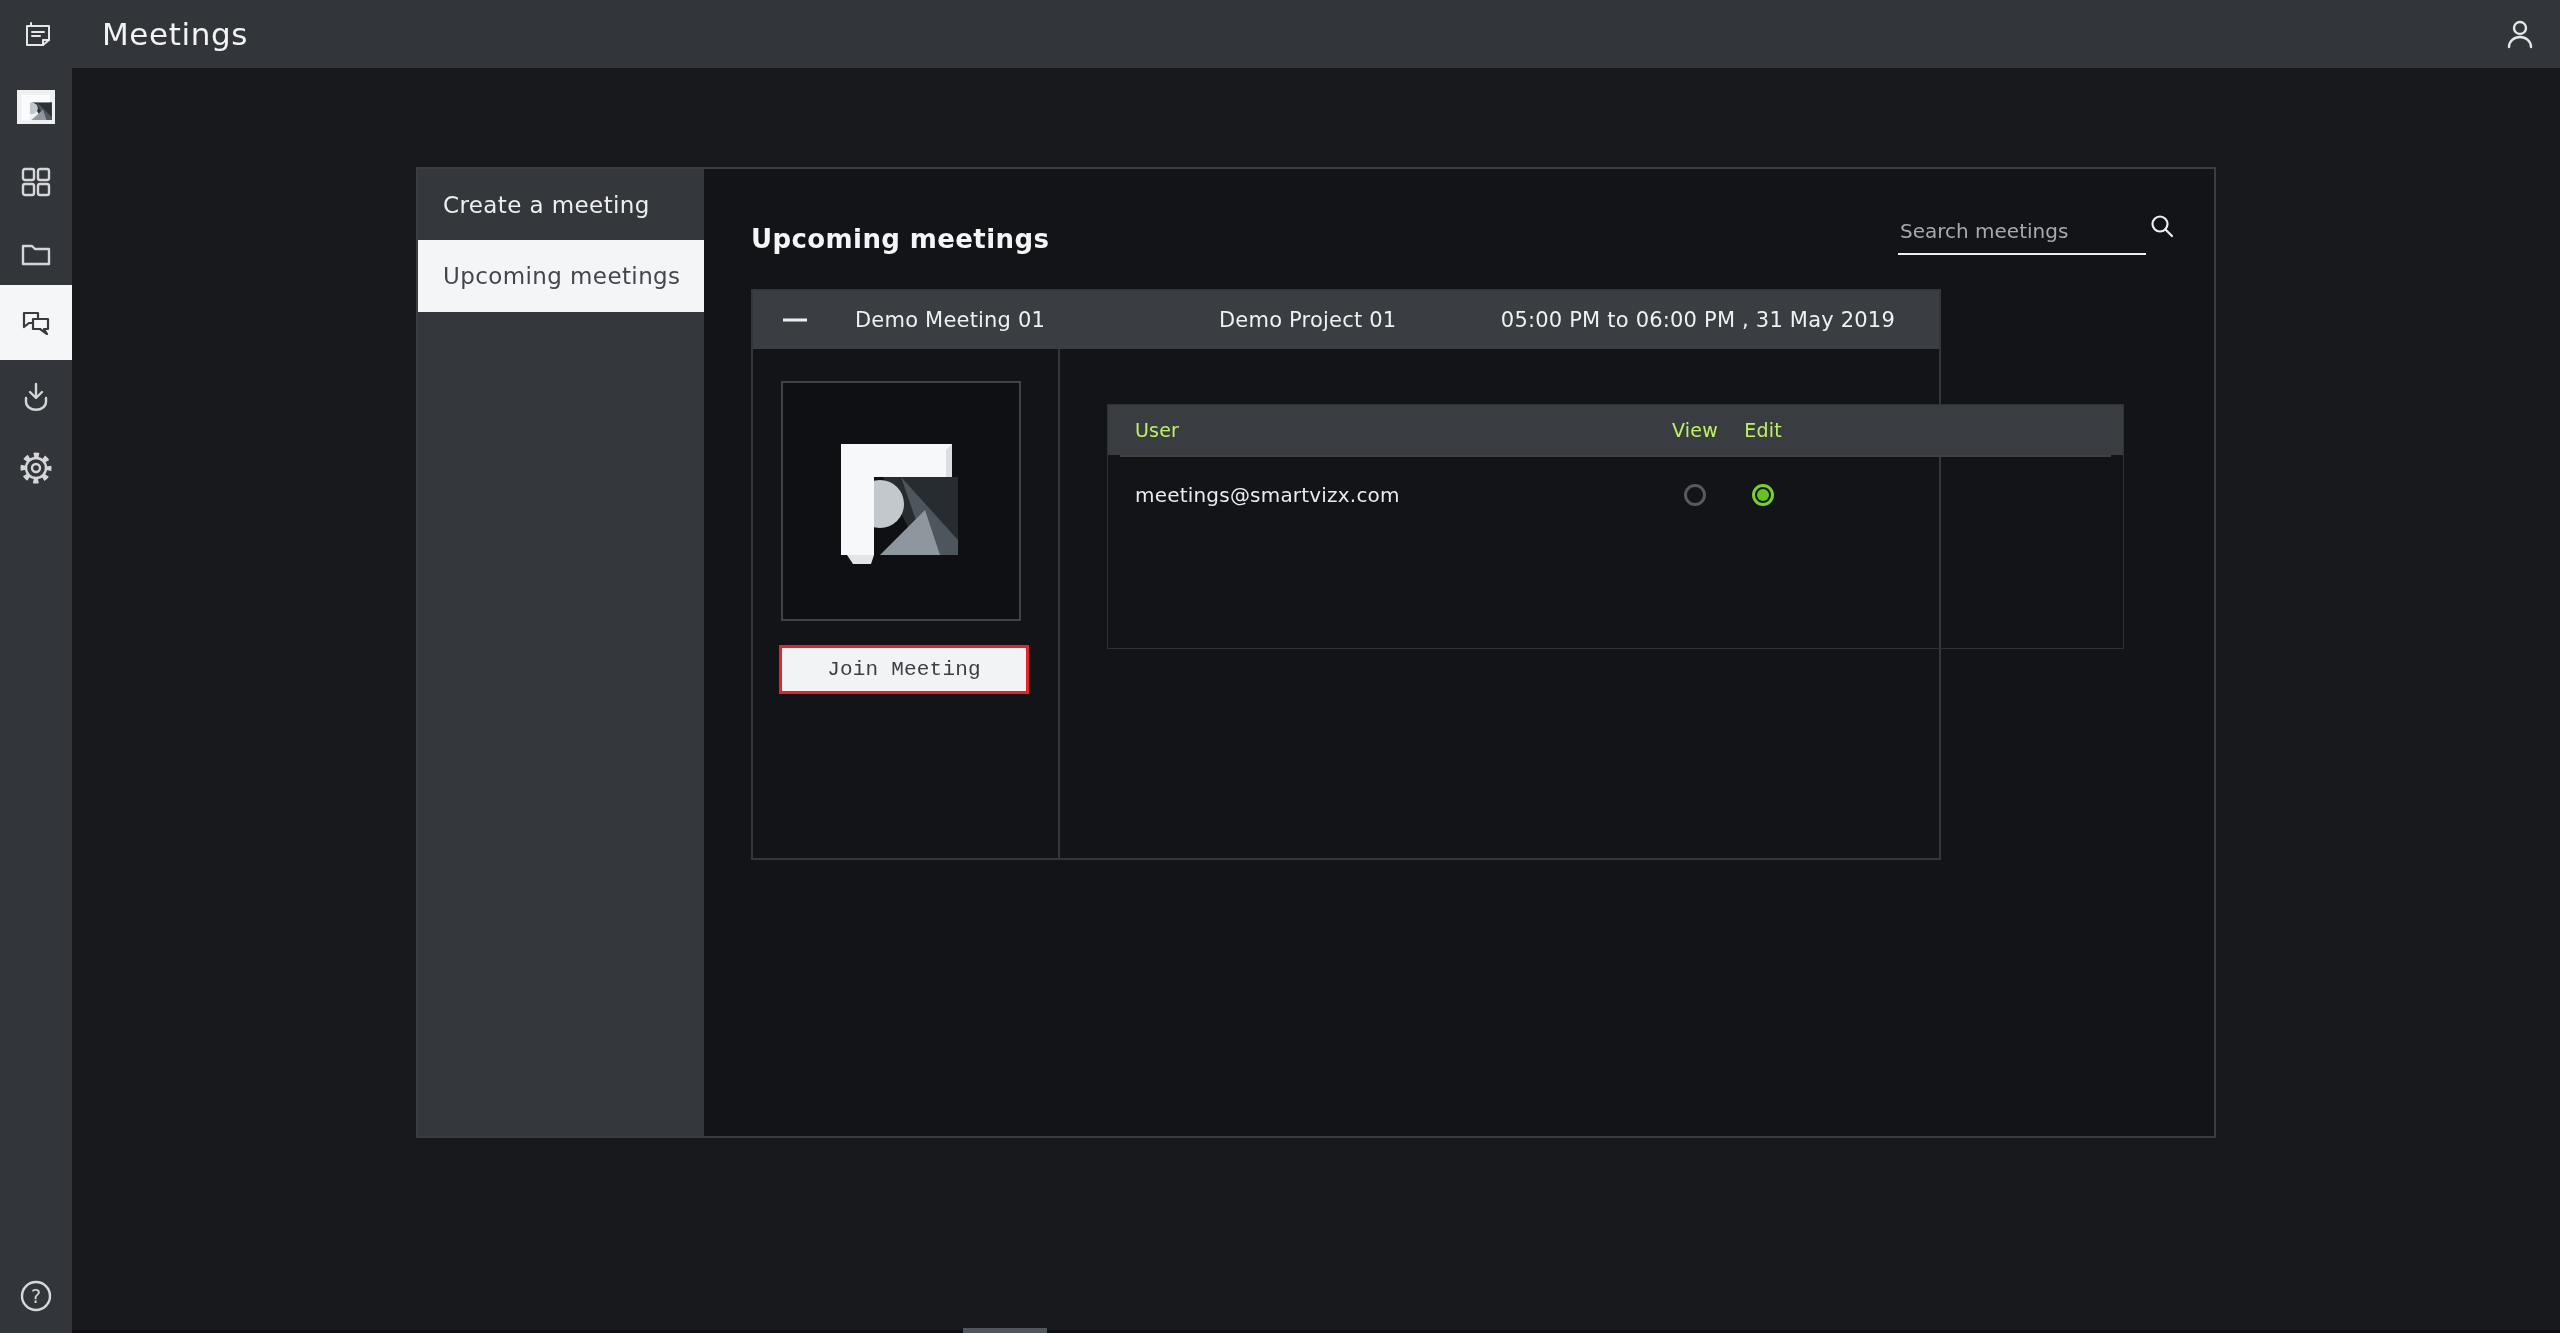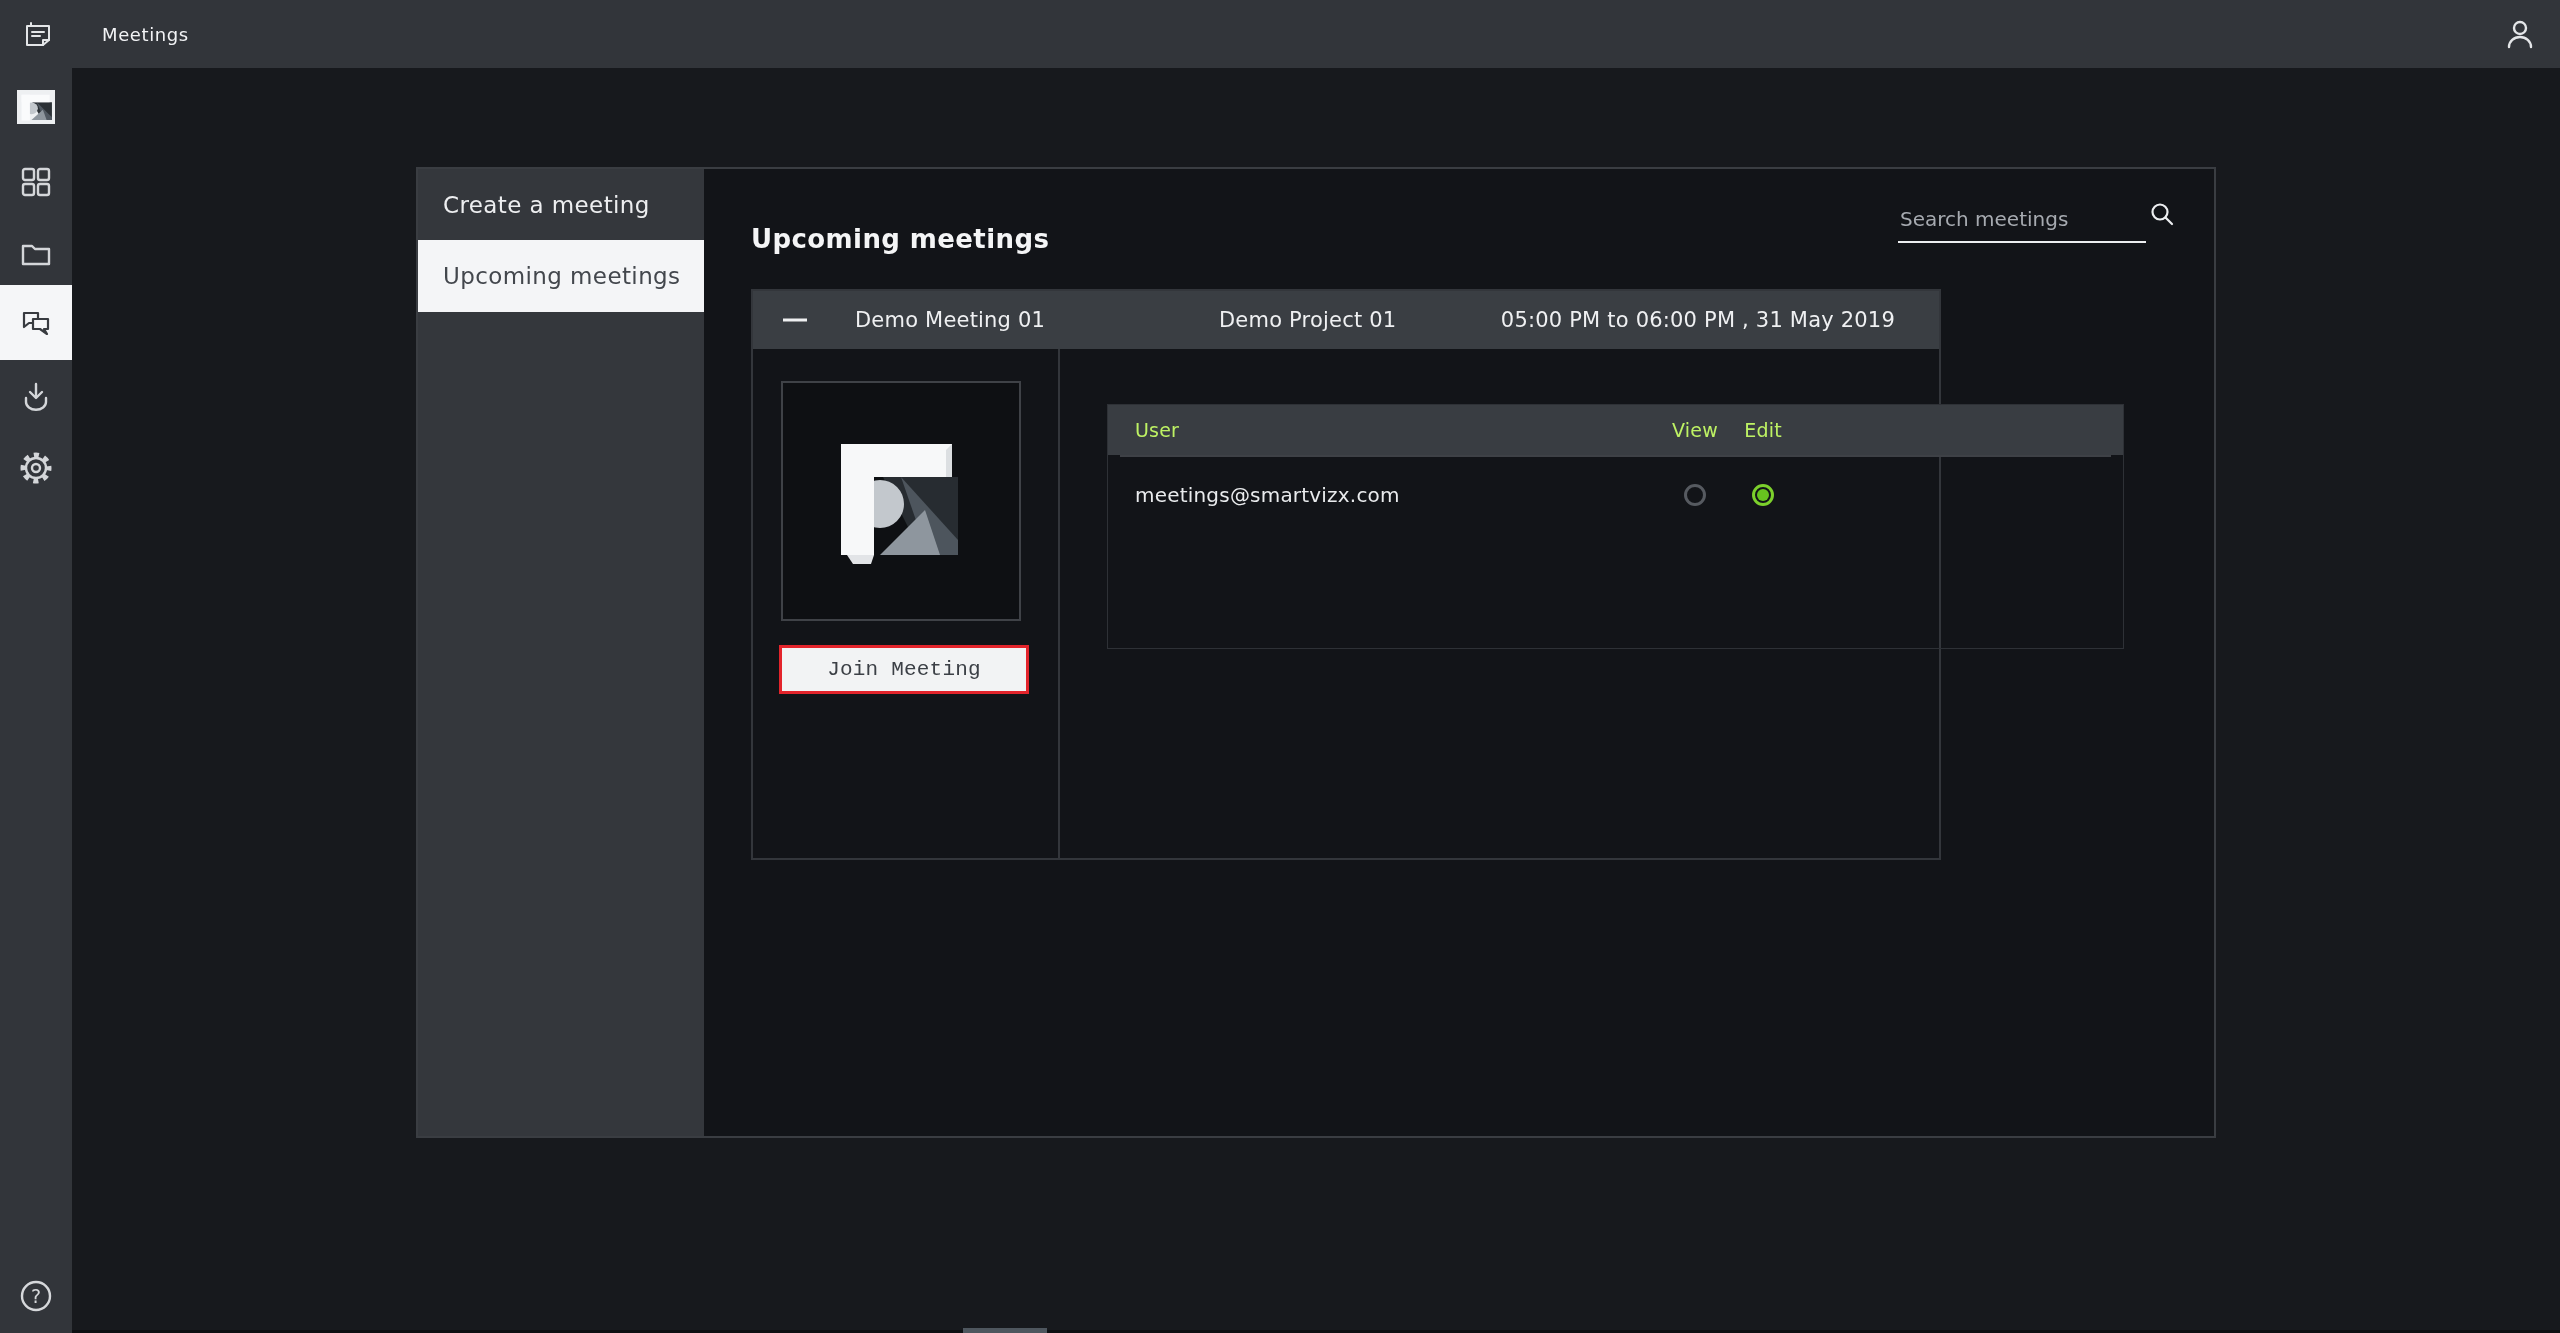--- a/index.html
+++ b/index.html
@@ -6,21 +6,21 @@
   body{
     width:2560px;height:1333px;position:relative;overflow:hidden;
     background:#17191d;
     font-family:"DejaVu Sans","Liberation Sans",sans-serif;
     -webkit-font-smoothing:antialiased;
   }
   svg{display:block}
   
   .topbar{position:absolute;left:0;top:0;width:2560px;height:68px;background:#32353a;display:flex;align-items:center;z-index:5}
   .topbar-note{margin-left:22px}
-  .topbar-title{margin-left:48px;font-size:18px;color:#f2f3f5;letter-spacing:.6px}
+  .topbar-title{margin-left:48px;font-size:31px;color:#f2f3f5;letter-spacing:.6px}
   .topbar-user{position:absolute;right:22px;top:16px;cursor:pointer}
   
   .sidebar{position:absolute;left:0;top:68px;width:72px;height:1265px;background:#32353a;z-index:4}
   .sb-item{position:absolute;left:0;width:72px;display:flex;justify-content:center;cursor:pointer}
   .sb-logo{top:22px}
   .sb-logo .logo-tile{width:38px;height:34px;background:#f0f1f3;overflow:hidden}
   .sb-grid{top:96px}
   .sb-folder{top:168px}
   .sb-active-band{position:absolute;left:0;top:217px;width:72px;height:75px;background:#f5f6f8}
   .sb-chat{top:237px}
@@ -28,21 +28,21 @@
   .sb-gear{top:381px}
   .sb-help{top:1210px}
   
   .panel{position:absolute;left:416px;top:167px;width:1800px;height:971px;box-sizing:border-box;border:2px solid #3a3d42;background:#121418;display:flex}
   .menu{width:286px;flex-shrink:0;background:#34373c}
   .menu-item{height:71px;display:flex;align-items:center;padding-left:25px;font-size:23px;color:#edeef0;letter-spacing:.4px;cursor:pointer}
   .menu-item.active{height:72px;background:#f4f5f7;color:#43474d}
   .content{flex:1;position:relative}
   .content-heading{position:absolute;left:47px;top:55px;font-size:26px;font-weight:600;color:#f4f5f6;letter-spacing:.4px}
   
-  .search{position:absolute;right:68px;top:32px;width:248px;height:40px;border-bottom:2px solid #eceef0;display:flex;}
+  .search{position:absolute;right:68px;top:44px;width:248px;height:40px;border-bottom:2px solid #eceef0;display:flex;}
   .search input{flex:1;background:transparent;border:none;outline:none;font-size:20px;color:#e8eaec;font-family:inherit;padding:0 0 4px 2px}
   .search input::placeholder{color:#a6aab0}
   .search-icon{margin-bottom:6px;cursor:pointer}
   
   .card{position:absolute;left:47px;top:120px;width:1190px;height:571px;box-sizing:border-box;border:2px solid #33363b}
   .card-header{position:relative;height:58px;background:#3a3e43;color:#eff0f2;font-size:21px}
   .ch-item{position:absolute;top:50%;transform:translateY(-50%);white-space:nowrap;letter-spacing:.2px}
   .minus{left:30px;width:24px;height:3px;background:#eff0f2;cursor:pointer}
   .m-name{left:102px}
   .m-project{left:466px}

